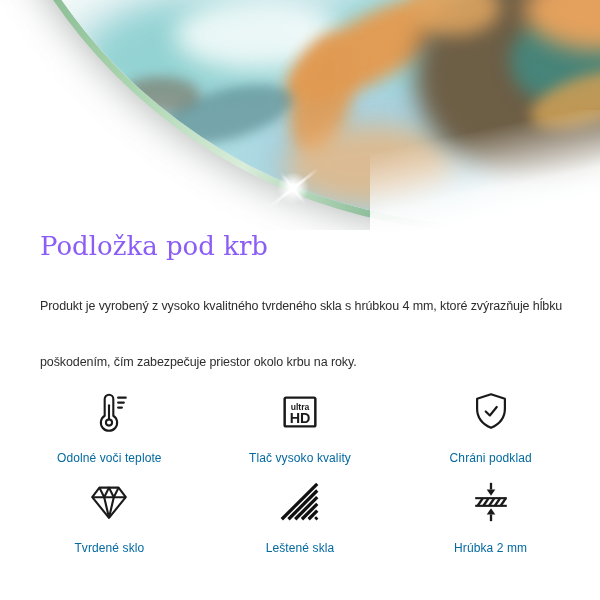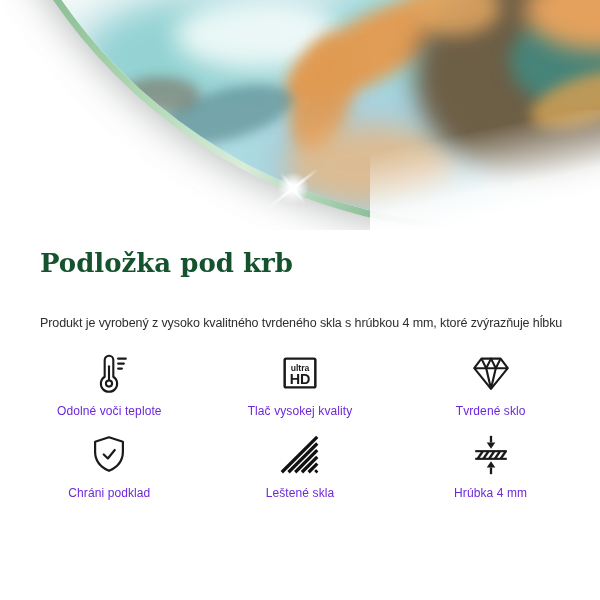--- a/index.html
+++ b/index.html
@@ -35,31 +35,31 @@
   .white-fade{position:absolute;left:370px;top:110px;right:0;bottom:-2px;z-index:3;
     background:linear-gradient(168deg,rgba(255,255,255,0) 25%,rgba(255,255,255,0.9) 62%,#fff 78%);}
   .sparkle{position:absolute;left:261px;top:156px;width:64px;height:64px;z-index:4;
     background:radial-gradient(circle at 50% 50%,#fff 0 3px,rgba(255,255,255,0.75) 7px,rgba(255,255,255,0) 16px);}
   .sparkle::before,.sparkle::after{content:"";position:absolute;border-radius:2px;filter:blur(.6px);
     background:linear-gradient(90deg,rgba(255,255,255,0),rgba(255,255,255,0.95) 45% 55%,rgba(255,255,255,0));}
   .sparkle::before{left:0;top:30.5px;width:64px;height:3px;transform:rotate(-38deg);}
   .sparkle::after{left:12px;top:30.5px;width:40px;height:3px;transform:rotate(52deg);}
 
   
-  .title{margin:17px 40px 0;font-family:"DejaVu Serif","Liberation Serif",serif;font-weight:700;
-    font-size:26px;line-height:33px;color:#14532d;}
+  .title{margin:0 40px 0;font-family:"DejaVu Serif","Liberation Serif",serif;font-weight:400;
+    font-size:26px;line-height:33px;color:#8b5cf6;}
   .title span{display:block;}
   .desc{margin:9px 14px 0 40px;font-size:12.5px;line-height:26px;color:#2d2d2d;letter-spacing:-0.1px;}
   .desc span{display:block;margin-top:30px;}
 
   
   .features{margin:14px 14px 0;display:grid;grid-template-columns:repeat(3,1fr);row-gap:14px;}
   .feature{display:flex;flex-direction:column;align-items:center;}
   .feature .icon-box{height:46px;display:flex;align-items:flex-end;justify-content:center;}
-  .feature .label{margin-top:8px;font-size:12px;color:#6d28d9;letter-spacing:.1px;}
+  .feature .label{margin-top:16px;font-size:12px;color:#0369a1;letter-spacing:.1px;}
   svg{display:block;}
 </style>
 </head>
 <body>
 
 <div class="hero">
   <div class="circle plate-shadow"></div>
   <div class="circle glass-edge"></div>
   <div class="circle plate">
     <div class="blob b1"></div>
@@ -83,20 +83,21 @@
   <div class="white-fade"></div>
   <div class="sparkle"></div>
 </div>
 
 <h1 class="title">
   <span>Podložka pod krb</span>
 </h1>
 
 <p class="desc">
   <span>Produkt je vyrobený z vysoko kvalitného tvrdeného skla s hrúbkou 4 mm, ktoré zvýrazňuje hĺbku</span>
+  <span>poškodením, čím zabezpečuje priestor okolo krbu na roky.</span>
 </p>
 
 <div class="features">
 
   <div class="feature">
     <div class="icon-box">
       <svg width="46" height="46" viewBox="0 0 48 48" fill="none" stroke="#1a1a1a" stroke-width="2.2" stroke-linecap="round">
         <path d="M19.5 27.9 L19.5 10.5 A4.5 4.5 0 0 1 28.5 10.5 L28.5 27.9 A8.5 8.5 0 1 1 19.5 27.9 Z"></path>
         <path d="M24 17 V31.5"></path>
         <circle cx="24" cy="35" r="3.2"></circle>
@@ -107,43 +108,43 @@
   </div>
 
   <div class="feature">
     <div class="icon-box">
       <svg width="46" height="46" viewBox="0 0 48 48">
         <rect x="8" y="9" width="32" height="30" rx="1.5" fill="none" stroke="#1a1a1a" stroke-width="2.6"></rect>
         <text x="24" y="21.5" text-anchor="middle" font-family="Liberation Sans, sans-serif" font-size="9" font-weight="bold" fill="#1a1a1a">ultra</text>
         <text x="24" y="35" text-anchor="middle" font-family="Liberation Sans, sans-serif" font-size="15" font-weight="bold" fill="#1a1a1a">HD</text>
       </svg>
     </div>
-    <div class="label">Tlač vysokej kvality</div>
+    <div class="label">Tlač vysoko kvality</div>
+  </div>
+
+  <div class="feature">
+    <div class="icon-box">
+      <svg width="46" height="46" viewBox="0 0 48 48" fill="none" stroke="#1a1a1a" stroke-width="2.3" stroke-linecap="round" stroke-linejoin="round">
+        <path d="M24 5.5 L38.5 10.2 V20.5 C38.5 30 32.7 36.6 24 40.5 C15.3 36.6 9.5 30 9.5 20.5 V10.2 Z"></path>
+        <path d="M18.5 23.5 L22.8 27.6 L30 18.8"></path>
+      </svg>
+    </div>
+    <div class="label">Chráni podklad</div>
   </div>
 
   <div class="feature">
     <div class="icon-box">
       <svg width="46" height="46" viewBox="0 0 48 48" fill="none" stroke="#1a1a1a" stroke-width="2.2" stroke-linejoin="round">
         <path d="M14 9 H34 L41.5 19 L24 40.5 L6.5 19 Z"></path>
         <path d="M6.5 19 H41.5"></path>
         <path d="M14 9 L19 19 L24 9 L29 19 L34 9"></path>
         <path d="M19 19 L24 40.5 M29 19 L24 40.5"></path>
       </svg>
     </div>
     <div class="label">Tvrdené sklo</div>
-  </div>
-
-  <div class="feature">
-    <div class="icon-box">
-      <svg width="46" height="46" viewBox="0 0 48 48" fill="none" stroke="#1a1a1a" stroke-width="2.3" stroke-linecap="round" stroke-linejoin="round">
-        <path d="M24 5.5 L38.5 10.2 V20.5 C38.5 30 32.7 36.6 24 40.5 C15.3 36.6 9.5 30 9.5 20.5 V10.2 Z"></path>
-        <path d="M18.5 23.5 L22.8 27.6 L30 18.8"></path>
-      </svg>
-    </div>
-    <div class="label">Chráni podklad</div>
   </div>
 
   <div class="feature">
     <div class="icon-box">
       <svg width="46" height="46" viewBox="0 0 48 48" stroke="#111" stroke-width="3.4">
         <path d="M5 42 L42 5"></path>
         <path d="M12 42 L42 12"></path>
         <path d="M19 42 L42 19"></path>
         <path d="M26 42 L42 26"></path>
         <path d="M33 42 L42 33"></path>
@@ -168,16 +169,16 @@
         </g>
         <g stroke="#1a1a1a" stroke-width="2.6" fill="none">
           <path d="M10 28 L15.5 20"></path>
           <path d="M16 28 L21.5 20"></path>
           <path d="M22 28 L27.5 20"></path>
           <path d="M28 28 L33.5 20"></path>
           <path d="M34 28 L39.5 20"></path>
         </g>
       </svg>
     </div>
-    <div class="label">Hrúbka 4 mm</div>
+    <div class="label">Hrúbka 2 mm</div>
   </div>
 
 </div>
 
 </body></html>

